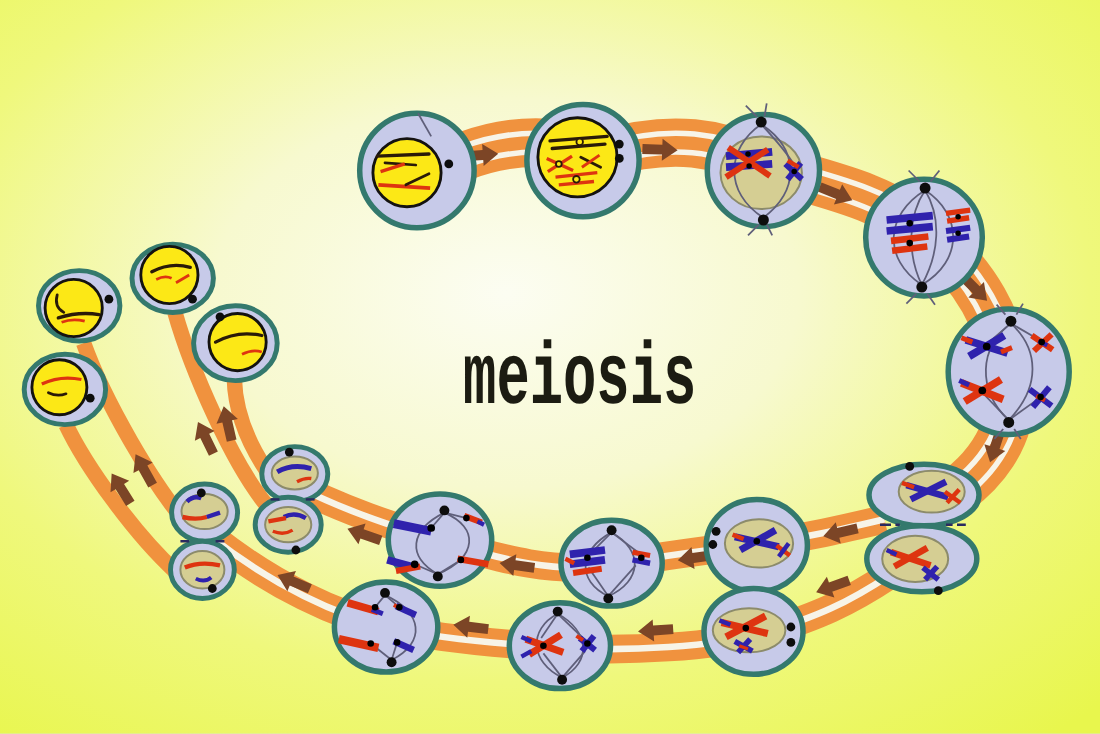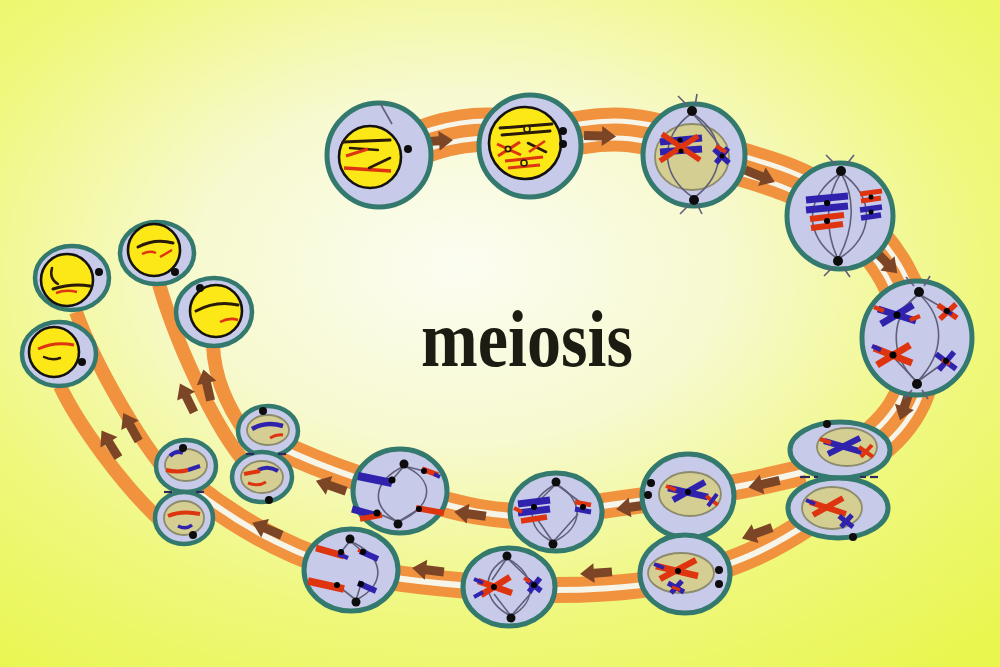--- a/index.html
+++ b/index.html
@@ -1,17 +1,17 @@
 <!DOCTYPE html>
 <html style="--background-inner: #fcfdf2; --background-mid1: #f7f9cf; --background-mid2: #eff87c; --background-outer: #e8f64d; --band-orange: #f0923e; --band-stripe: #f7f4e8; --arrow-brown: #7c4526; --cell-fill: #c7cae9; --cell-border: #34796d; --nucleus-yellow: #fce816; --nucleus-outline: #141210; --nucleus-olive: #d5ce93; --nucleus-olive-outline: #8c8b6b; --chromosome-blue: #2f22ad; --chromosome-red: #de3410; --chromatin-dark: #2a1a08; --spindle-gray: #5f5f7a; --centrosome-black: #0d0d0d; --midbody-blue: #2a2a60; --title-color: #1c1c12;"><head>
 <meta charset="utf-8">
 <style>
   html,body{margin:0;padding:0;background:#dfe3c8;}
   .stage{position:relative;width:1000px;height:667px;overflow:hidden;
-         font-family:Liberation Serif, serif;}
+         font-family:Liberation Mono, monospace;}
   svg{display:block;}
   .kband{fill:none;stroke:var(--band-orange,#f0923e);}
   .kstripe{fill:none;stroke:var(--band-stripe,#f7f4e8);}
   .cell{fill:var(--cell-fill,#c7cae9);stroke:var(--cell-border,#34796d);stroke-width:5;}
   .cell-sm{stroke-width:4.5;}
   .nuc-y{fill:var(--nucleus-yellow,#fce816);stroke:var(--nucleus-outline,#141210);stroke-width:2.6;}
   .nuc-o{fill:var(--nucleus-olive,#d5ce93);stroke:var(--nucleus-olive-outline,#8c8b6b);stroke-width:1.8;}
   .chr-b{fill:none;stroke:var(--chromosome-blue,#2f22ad);}
   .chr-r{fill:none;stroke:var(--chromosome-red,#de3410);}
   .chr-d{fill:none;stroke:var(--chromatin-dark,#2a1a08);stroke-linecap:round;}

